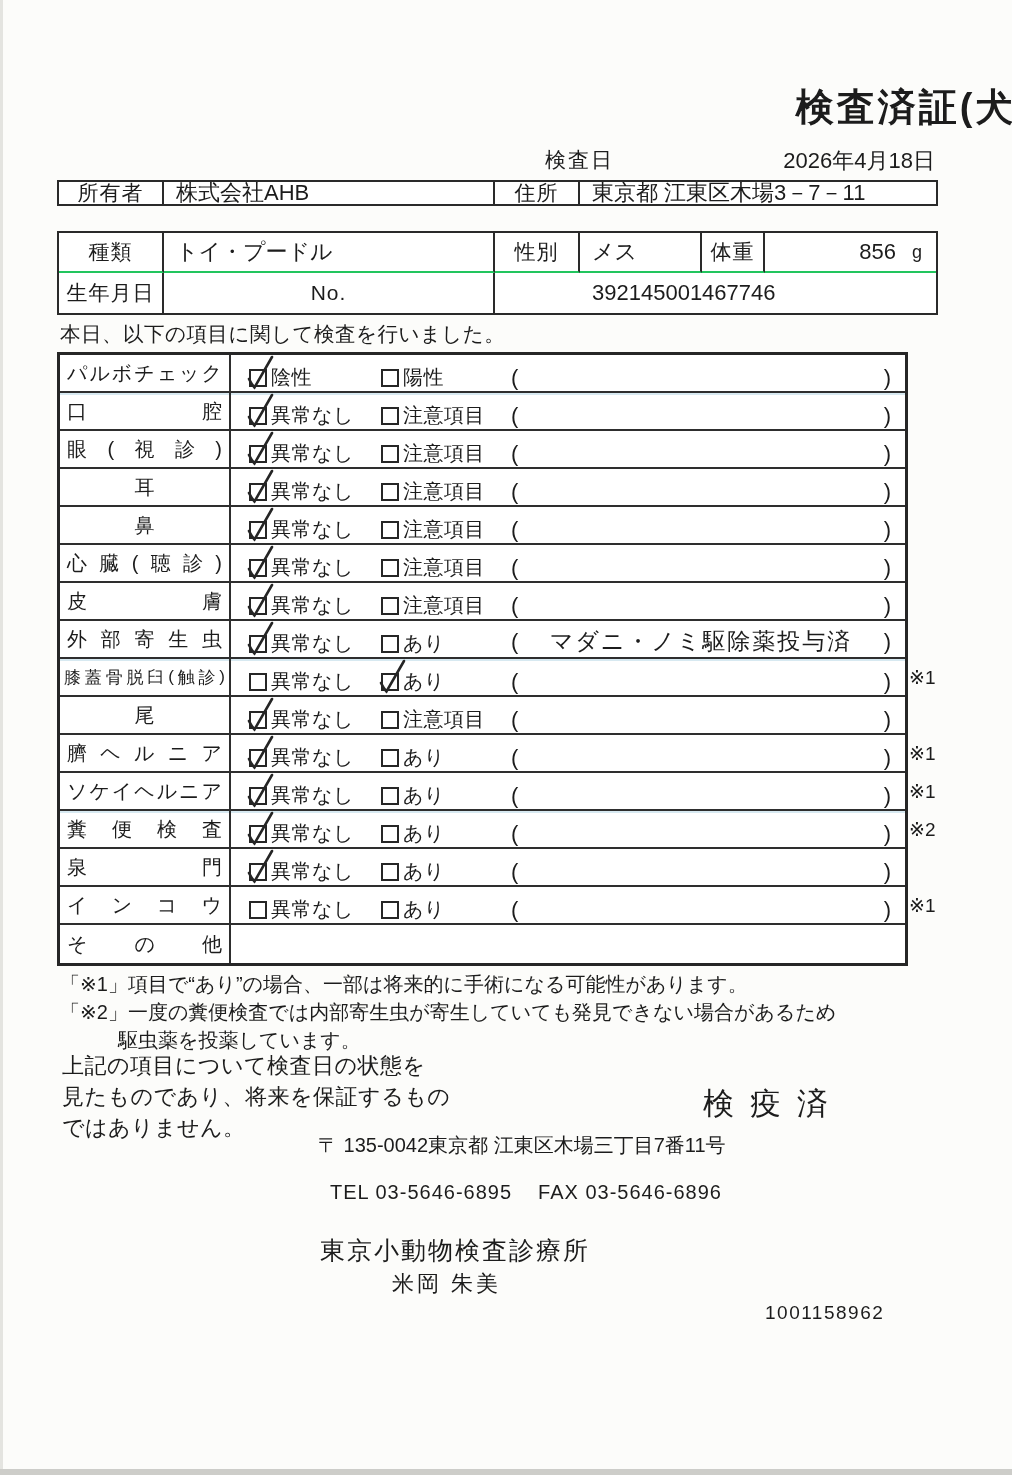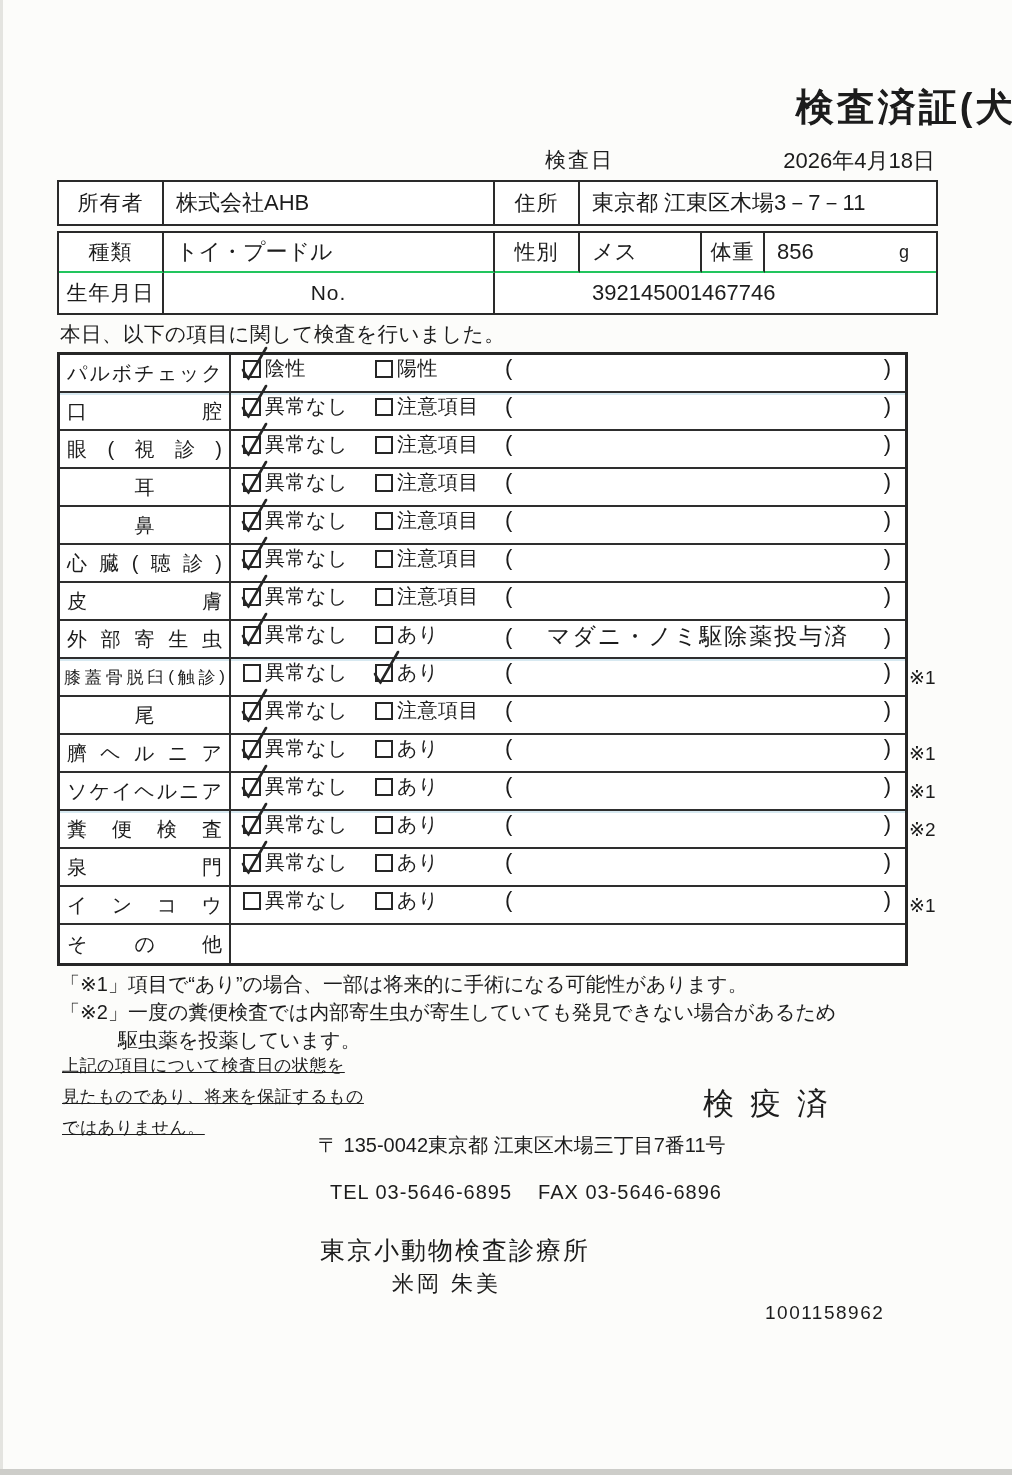--- a/index.html
+++ b/index.html
@@ -17,67 +17,67 @@
   .doc-title{
     position:absolute;top:82px;left:0;width:100%;
     text-align:right;font-size:38px;font-weight:bold;letter-spacing:3px;margin-left:20px;
   }
   .date-line{position:absolute;top:146px;left:0;width:100%;height:28px;font-size:21px;}
   .date-label{position:absolute;left:545px;letter-spacing:2px;}
   .date-value{position:absolute;right:77px;font-size:22px;}
 
   
   .hdr-table{position:absolute;left:57px;width:881px;border:2px solid #2a2a2a;box-sizing:border-box;background:#fff;}
-  .owner-table{top:180px;height:46px;display:grid;grid-template-columns:105px 331px 85px 1fr;}
+  .owner-table{top:180px;height:26px;display:grid;grid-template-columns:105px 331px 85px 1fr;}
   .pet-table{top:231px;height:84px;display:grid;grid-template-columns:105px 331px 85px 122px 63px 1fr;grid-auto-rows:40px;}
   .cell{display:flex;align-items:center;box-sizing:border-box;overflow:hidden;}
   .cell.lab{justify-content:center;font-size:21px;letter-spacing:1px;}
   .cell.val{padding-left:12px;font-size:22px;}
   .br{border-right:2px solid #2a2a2a;}
   .bb{border-bottom:2px solid #22c55e;}
-  .cell.weight{justify-content:space-between;padding-right:27px;gap:16px;}
+  .cell.weight{justify-content:flex-end;padding-right:14px;gap:16px;}
   .cell.weight .unit{font-size:18px;}
   .span3{grid-column:4 / 7;}
 
   .intro{position:absolute;top:320px;left:60px;font-size:20.5px;letter-spacing:.5px;}
 
   
   .exam-table{
     position:absolute;top:352px;left:57px;width:851px;
     border:3px solid #262626;box-sizing:border-box;background:#fff;
   }
   .row{display:flex;height:38px;border-bottom:2px solid #2e2e2e;position:relative;box-sizing:border-box;align-items:stretch;}
   .row:last-child{border-bottom:none;}
   .row:nth-child(2),.row:nth-child(9),.row:nth-child(13){box-shadow:inset 0 2px 0 rgba(96,168,200,.25);}
   .item{
     width:171px;flex:none;box-sizing:border-box;border-right:2px solid #2e2e2e;
     display:flex;justify-content:space-between;align-items:center;
     padding:0 7px;font-size:20px;
   }
   .item.center{justify-content:center;}
   .item.small{font-size:17px;padding:0 4px;}
-  .content{flex:1;display:flex;align-items:flex-start;padding-left:12px;position:relative;border-radius:15px;}
+  .content{flex:1;display:flex;align-items:flex-end;padding-left:18px;position:relative;border-radius:15px;}
   .cbg{display:flex;align-items:center;gap:4px;}
   .cbg1{width:132px;flex:none;}
   .cbg2{width:130px;flex:none;}
   .cb{width:14px;height:14px;border:2px solid #262626;position:relative;flex:none;background:#fff;}
   .tick{position:absolute;left:-7px;top:-17px;width:32px;height:37px;overflow:visible;z-index:3;}
   .tick path{stroke:#252525;stroke-width:2.6;fill:none;stroke-linecap:round;}
   .cblabel{font-size:20px;letter-spacing:.5px;white-space:nowrap;}
   .parens{flex:1;display:flex;align-items:center;padding-right:14px;}
   .paren{font-size:22px;flex:none;}
   .pnote{flex:1;text-align:center;font-size:23px;letter-spacing:2px;white-space:nowrap;}
   .mark{position:absolute;right:-52px;top:50%;transform:translateY(-50%);width:48px;font-size:19px;color:#1c1c1c;}
 
   
   .footnotes{position:absolute;top:970px;left:60px;width:900px;font-size:20px;line-height:28px;}
   .fn2-cont{padding-left:58px;}
 
   
-  .disclaimer{position:absolute;top:1050px;left:62px;font-size:17px;line-height:31px;letter-spacing:.5px;text-decoration:underline;}
+  .disclaimer{position:absolute;top:1050px;left:62px;font-size:22px;line-height:31px;letter-spacing:.5px;}
   .quarantine{position:absolute;top:1083px;left:703px;font-size:31px;letter-spacing:16px;white-space:nowrap;}
   .postal-line{position:absolute;top:1132px;left:318px;font-size:20px;display:flex;white-space:nowrap;}
   .tel-line{position:absolute;top:1181px;left:330px;font-size:20px;display:flex;gap:26px;white-space:nowrap;letter-spacing:1px;}
   .clinic{position:absolute;top:1234px;left:320px;font-size:25px;letter-spacing:2px;}
   .examiner{position:absolute;top:1269px;left:392px;font-size:22px;letter-spacing:3px;}
   .serial{position:absolute;top:1302px;left:765px;font-size:19px;letter-spacing:1.5px;}
 </style>
 </head>
 <body>
 

